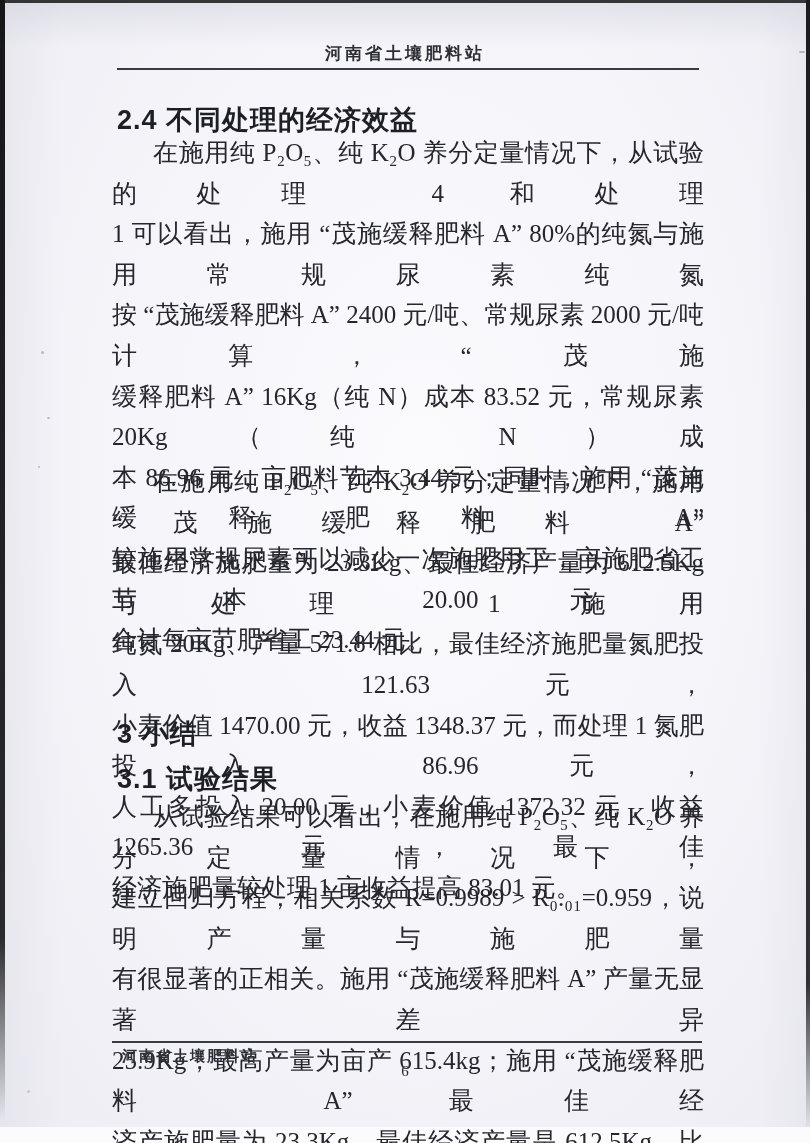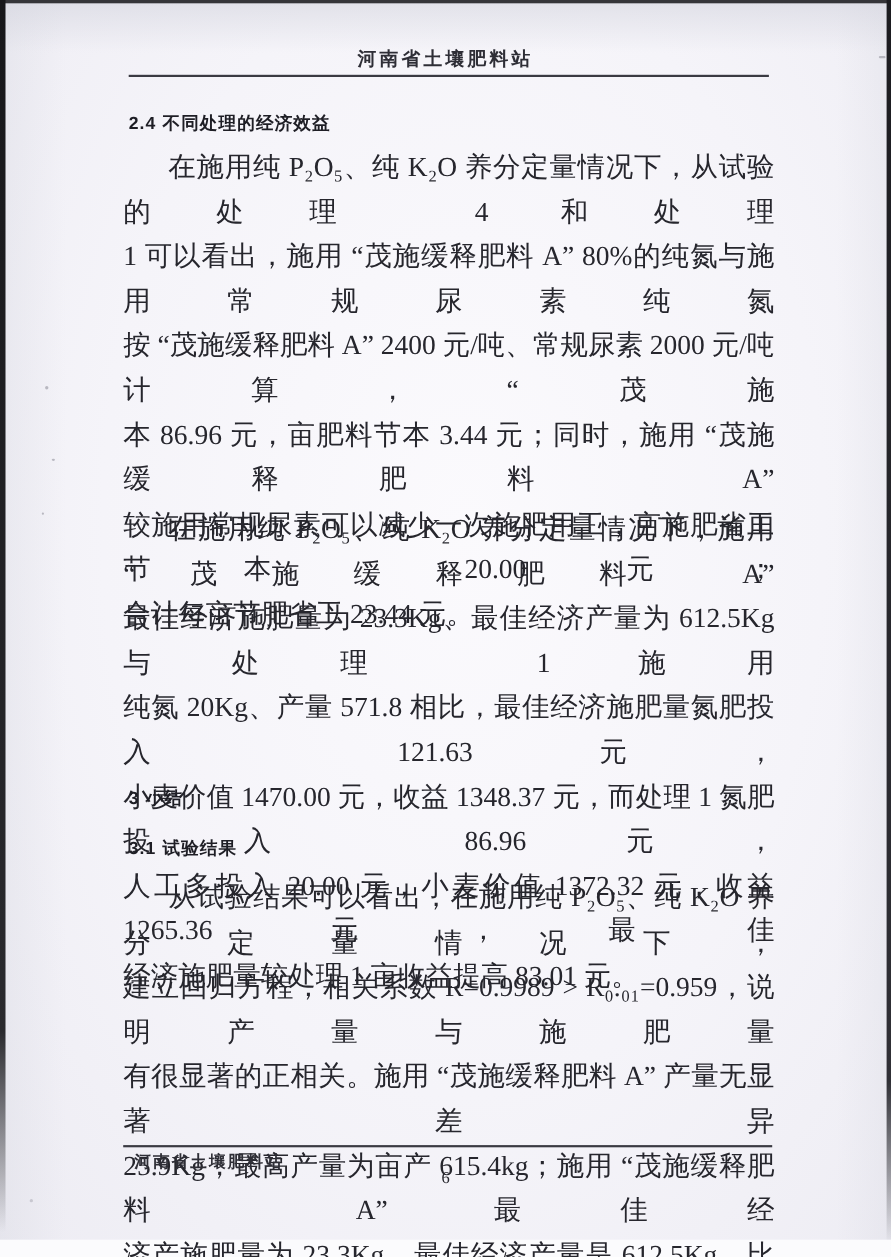--- a/index.html
+++ b/index.html
@@ -26,21 +26,21 @@
   .speck{position:absolute;border-radius:50%;background:#8a8a96;opacity:.55;}
 
   .header-title{position:absolute;top:42px;left:0;width:100%;
     text-align:center;font-size:17px;font-weight:600;letter-spacing:3px;color:#2e2e36;}
   .rule{position:absolute;height:2px;background:#3a3a42;}
   .header-rule{left:117px;top:68px;width:582px;}
   .footer-rule{left:112px;top:1041px;width:590px;}
 
   .heading{position:absolute;left:117px;
     font-family:"Liberation Sans","DejaVu Sans",sans-serif;
-    font-weight:bold;font-size:16px;color:#1e1e25;letter-spacing:1px;white-space:nowrap;}
+    font-weight:bold;font-size:27px;color:#1e1e25;letter-spacing:1px;white-space:nowrap;}
   .h24{top:102px;}
   .h3{top:716px;}
   .h31{top:761px;}
 
   .para{position:absolute;left:112px;width:592px;font-size:25px;line-height:40.6px;color:#26262d;}
   .p1{top:133px;}
   .p2{top:462px;}
   .p3{top:797px;}
   .line{text-align:justify;text-align-last:justify;white-space:normal;}
   .line.first{text-indent:41px;}
@@ -69,20 +69,21 @@
 
   <div class="header-title">河南省土壤肥料站</div>
   <div class="rule header-rule"></div>
 
   <div class="heading h24">2.4 不同处理的经济效益</div>
 
   <div class="para p1">
     <div class="line first">在施用纯 P₂O₅、纯 K₂O 养分定量情况下，从试验的处理 4 和处理</div>
     <div class="line">1 可以看出，施用 “茂施缓释肥料 A” 80%的纯氮与施用常规尿素纯氮</div>
     <div class="line">按 “茂施缓释肥料 A” 2400 元/吨、常规尿素 2000 元/吨计算，“茂施</div>
+    <div class="line">缓释肥料 A” 16Kg（纯 N）成本 83.52 元，常规尿素 20Kg（纯 N）成</div>
     <div class="line">本 86.96 元，亩肥料节本 3.44 元；同时，施用 “茂施缓释肥料 A”</div>
     <div class="line">较施用常规尿素可以减少一次施肥用工，亩施肥省工节本 20.00 元；</div>
     <div class="line last">合计每亩节肥省工 23.44 元。</div>
   </div>
 
   <div class="para p2">
     <div class="line first">在施用纯 P₂O₅、纯 K₂O 养分定量情况下，施用 “茂施缓释肥料 A”</div>
     <div class="line">最佳经济施肥量为 23.3Kg、最佳经济产量为 612.5Kg 与处理 1 施用</div>
     <div class="line">纯氮 20Kg、产量 571.8 相比，最佳经济施肥量氮肥投入 121.63 元，</div>
     <div class="line">小麦价值 1470.00 元，收益 1348.37 元，而处理 1 氮肥投入 86.96 元，</div>

